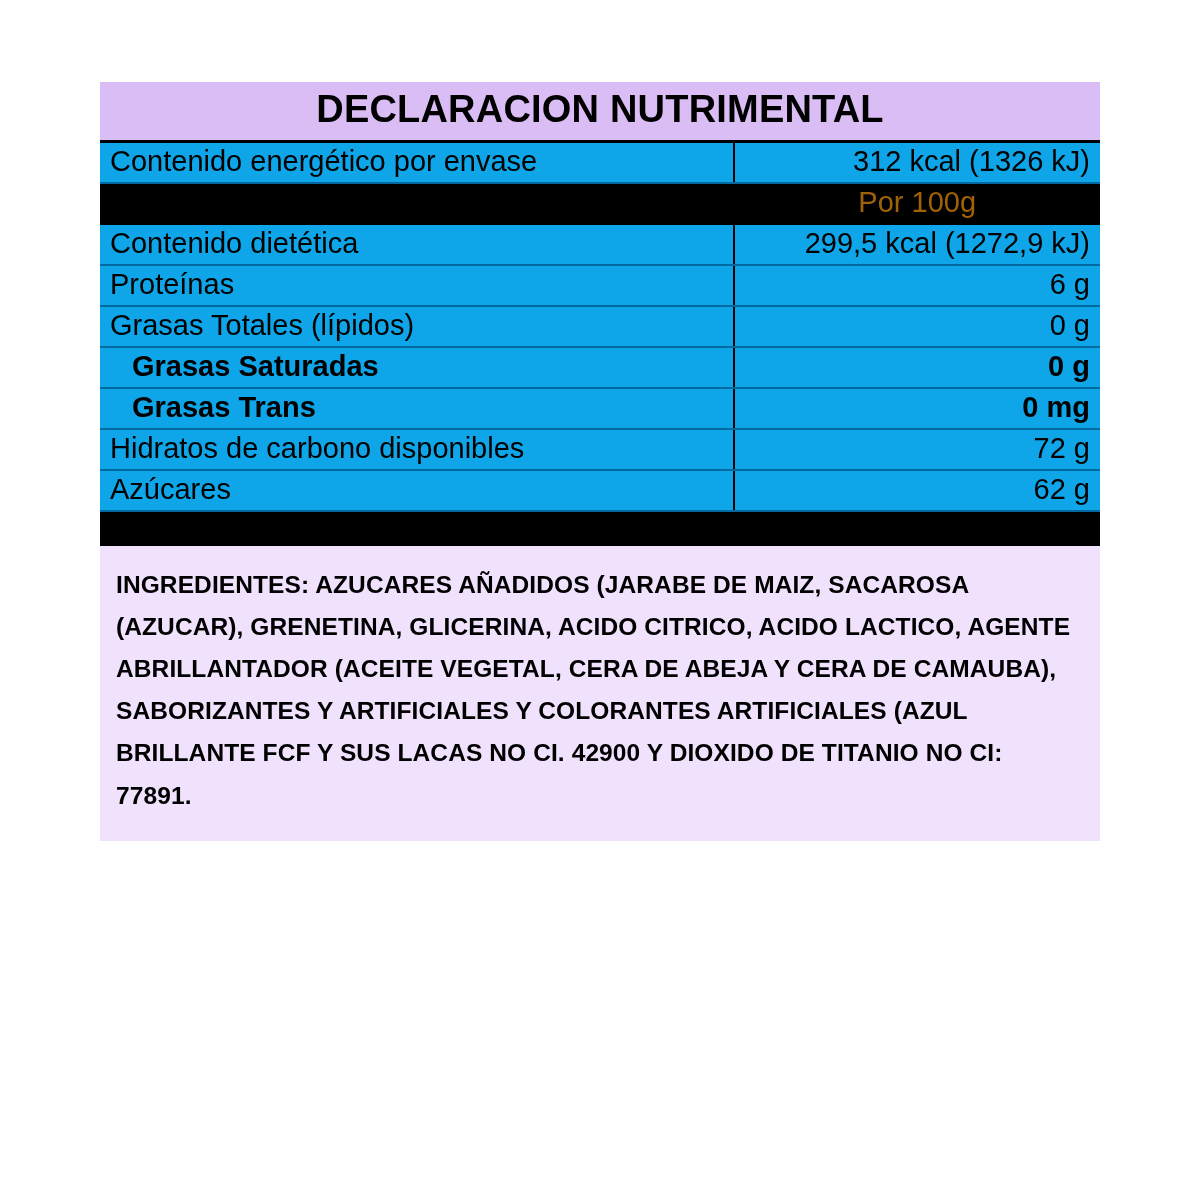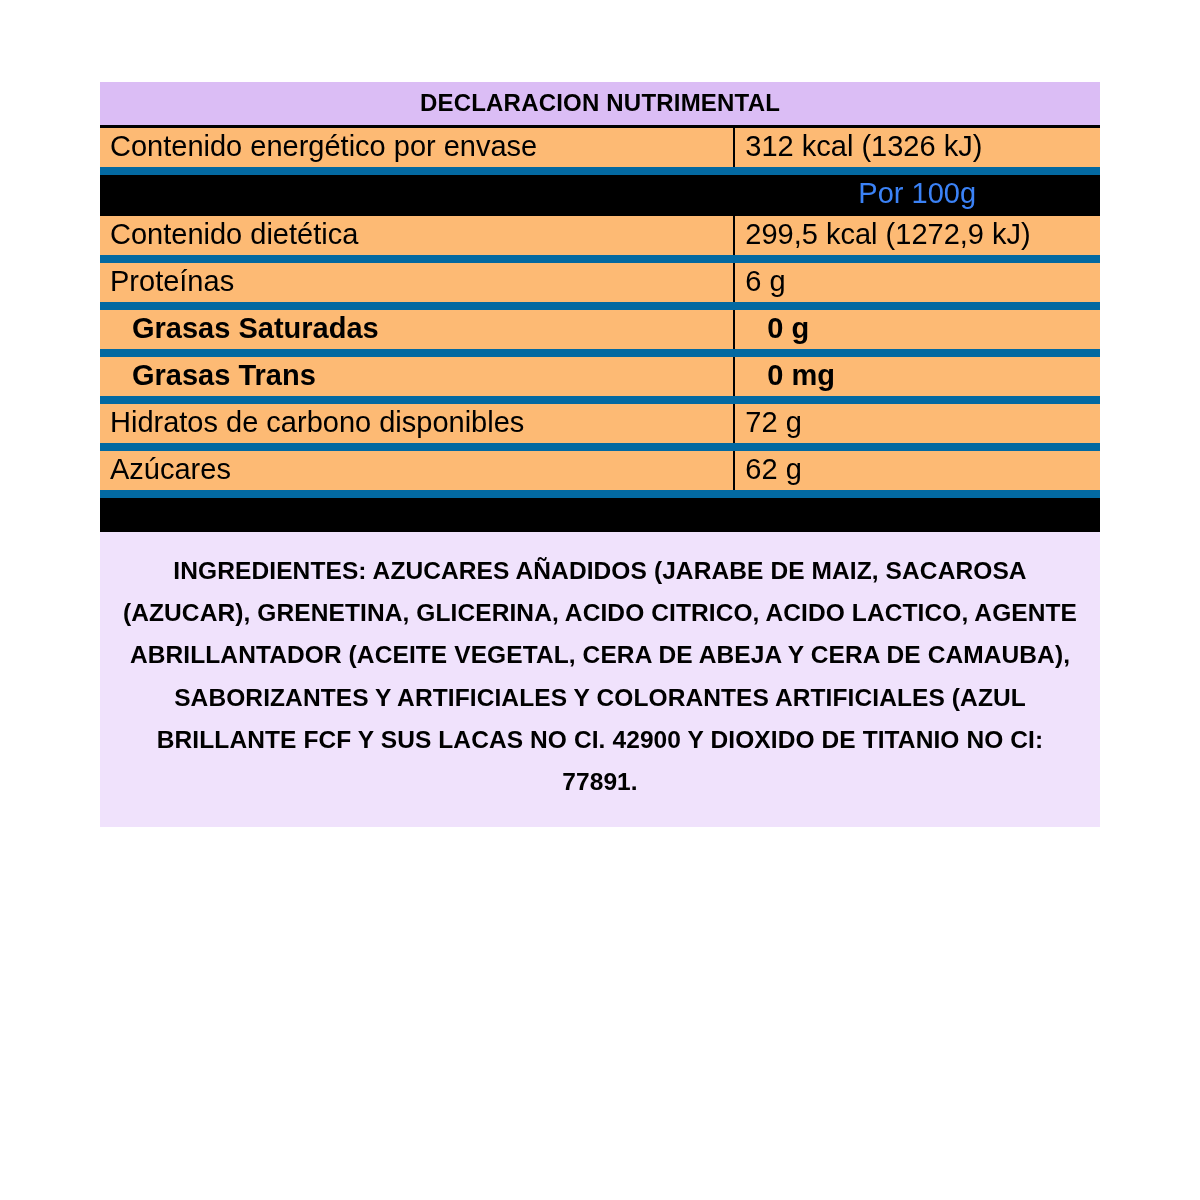--- a/index.html
+++ b/index.html
@@ -32,52 +32,52 @@
   }
 
   
   .title-bar {
     background: #dbbdf5;
     border-bottom: 3px solid #000;
     text-align: center;
     padding: 8px 0 10px 0;
   }
   .title-bar .title-text {
-    font-size: 24px;
+    font-size: 38px;
     font-weight: bold;
     letter-spacing: 0.2px;
     line-height: 1.05;
   }
 
   
   .nutri-table {
     width: 100%;
     border-collapse: collapse;
     table-layout: fixed;
     background: #f3e7fd;
   }
   .nutri-table td {
-    border-bottom: 8px solid #0369a1;
+    border-bottom: 2px solid #0369a1;
     padding: 2px 10px 4px 10px;
     vertical-align: middle;
-    background: #fdba74;
+    background: #0ea5e9;
   }
   .nutri-table tr.row-normal td { font-size: 29px; font-weight: normal; }
   .nutri-table tr.row-bold td { font-size: 29px; font-weight: bold; padding-left: 32px; }
 
   .col-name { width: 64%; text-align: left; }
   .col-value {
     width: 36%;
-    text-align: left;
+    text-align: right;
     border-left: 2px solid #000;
   }
 
   tr.header-row td {
     background: #000000;
-    color: #3b82f6;
+    color: #a16207;
     border-bottom: 2px solid #000;
     border-left: none;
     font-size: 29px;
     font-weight: normal;
     padding: 2px 10px 4px 10px;
   }
   tr.header-row td.header-left {
     background: #000000;
     border-left: none;
   }
@@ -100,21 +100,21 @@
   
   .ingredients {
     background: #f0e2fc;
     padding: 18px 16px 24px 16px;
     font-size: 24.5px;
     line-height: 1.72;
     font-weight: bold;
     letter-spacing: 0.1px;
     font-stretch: condensed;
     font-family: "Liberation Sans Narrow", "Liberation Sans", sans-serif;
-    text-align: center;
+    text-align: left;
   }
 </style>
 </head>
 <body>
 
 <div class="page">
   <div class="label">
 
     <div class="title-bar">
       <div class="title-text">DECLARACION NUTRIMENTAL</div>
@@ -136,20 +136,24 @@
         <tr class="row-normal">
           <td class="col-name">Contenido dietética</td>
           <td class="col-value">299,5 kcal (1272,9 kJ)</td>
         </tr>
 
         <tr class="row-normal">
           <td class="col-name">Proteínas</td>
           <td class="col-value">6 g</td>
         </tr>
 
+        <tr class="row-normal">
+          <td class="col-name">Grasas Totales (lípidos)</td>
+          <td class="col-value">0 g</td>
+        </tr>
 
         <tr class="row-bold">
           <td class="col-name">Grasas Saturadas</td>
           <td class="col-value">0 g</td>
         </tr>
 
         <tr class="row-bold">
           <td class="col-name">Grasas Trans</td>
           <td class="col-value">0 mg</td>
         </tr>

